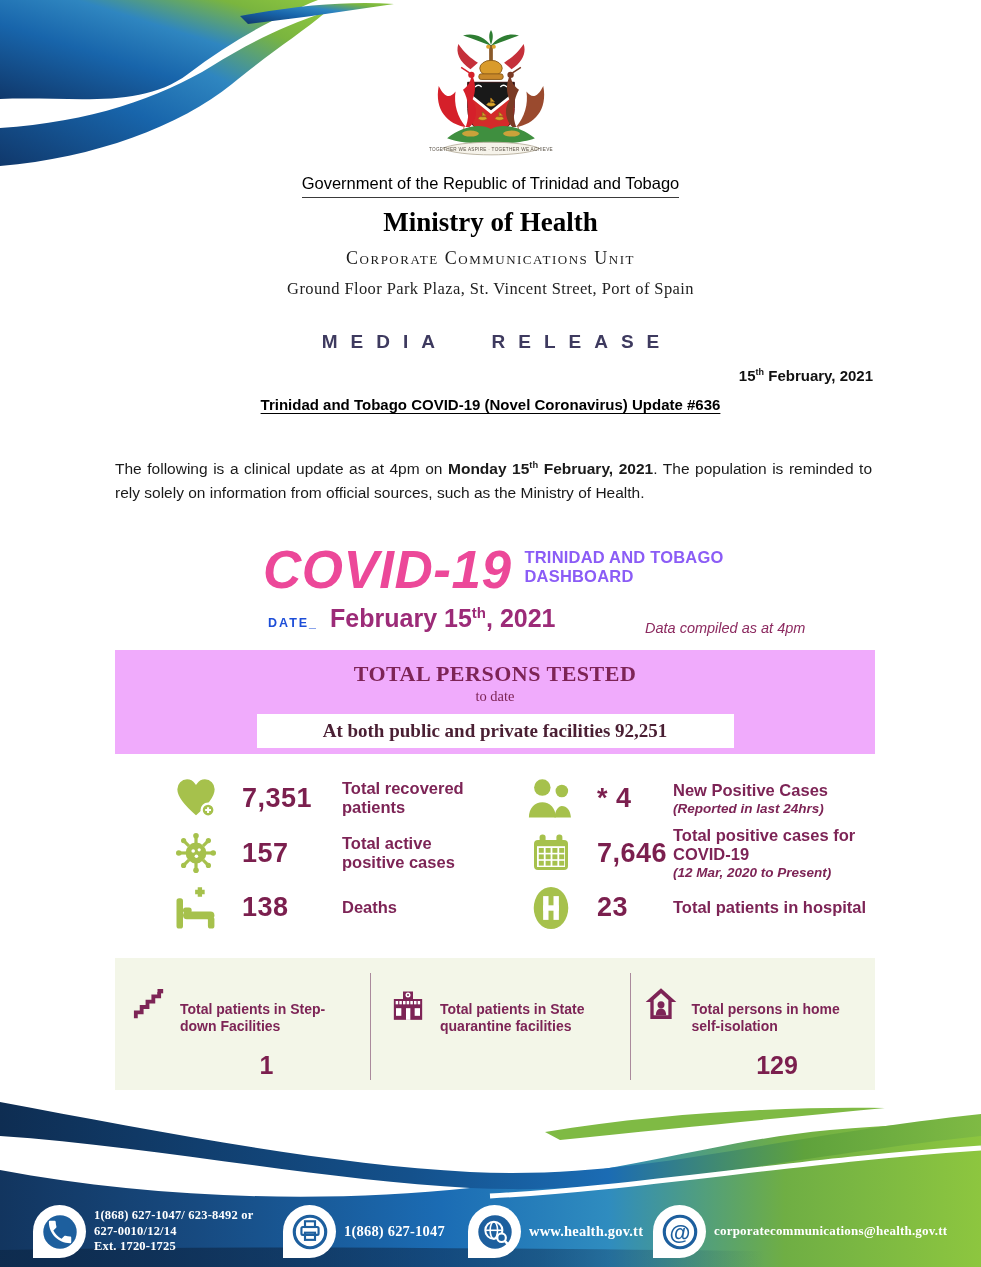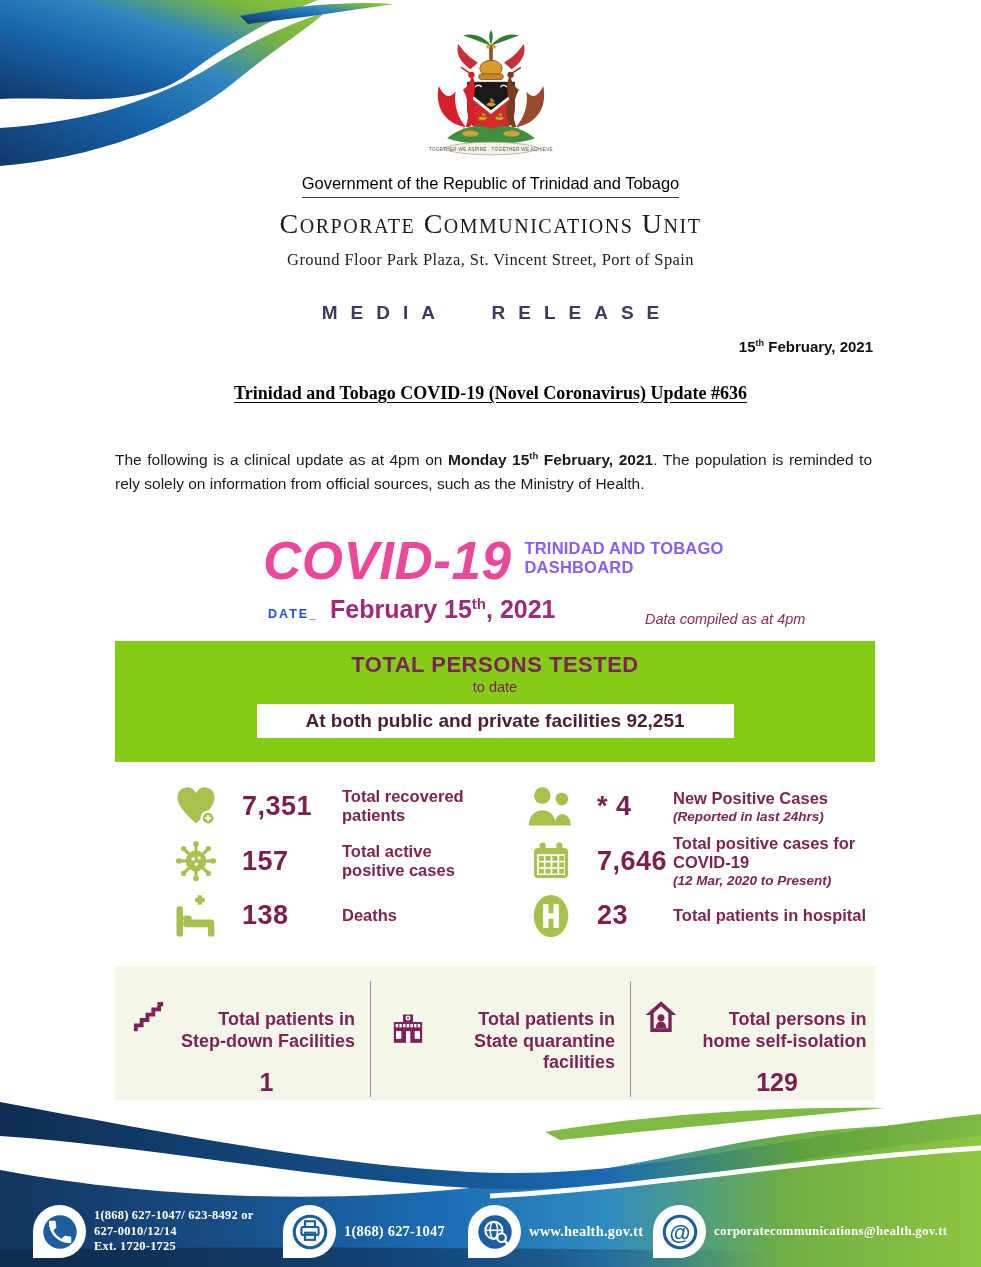--- a/index.html
+++ b/index.html
@@ -9,39 +9,39 @@
   sup{font-size:60%;vertical-align:super;line-height:0;}
 
   
   .swoosh-top{position:absolute;top:0;left:0;width:430px;height:195px;}
 
   
   .crest{display:block;margin:30px auto 4px;}
   .gov-line{font-size:16.5px;color:#000;margin-top:2px;}
   .gov-line span{display:inline-block;padding-bottom:4px;border-bottom:1.6px solid #3a3a3a;}
   .ministry{font-family:"Liberation Serif",serif;font-weight:bold;font-size:27px;margin-top:9px;color:#000;}
-  .ccu{font-family:"Liberation Serif",serif;font-variant:small-caps;font-size:28px;letter-spacing:1.5px;margin-top:10px;color:#1c1c1c;}
+  .ccu{font-family:"Liberation Serif",serif;font-variant:small-caps;font-size:18px;letter-spacing:1.5px;margin-top:10px;color:#1c1c1c;}
   .address{font-family:"Liberation Serif",serif;font-size:16.5px;letter-spacing:.4px;margin-top:10px;color:#222;}
   .media-release{margin-top:32px;font-size:19px;font-weight:bold;color:#3e3a5f;
                  letter-spacing:13px;word-spacing:26px;text-indent:13px;}
   .release-date{margin:14px 108px 0 0;text-align:right;font-weight:bold;font-size:15px;color:#111;}
-  .doc-title{margin-top:28px;font-weight:bold;font-size:18px;text-decoration:underline;
-             text-underline-offset:3px;color:#000;font-family:Liberation Serif, serif;}
+  .doc-title{margin-top:12px;font-weight:bold;font-size:15px;text-decoration:underline;
+             text-underline-offset:3px;color:#000;}
   .intro{margin:44px 109px 0 115px;font-size:15.5px;line-height:1.55;text-align:justify;color:#1a1a1a;}
 
   
   .dash-head{margin:38px 0 0 263px;display:flex;align-items:flex-start;}
   .dash-brand{font-size:53px;font-weight:800;color:#ec4899;letter-spacing:.5px;line-height:1;font-style:italic;}
   .dash-sub{margin:5px 0 0 13px;font-size:16.5px;font-weight:800;color:#8b5cf6;line-height:1.12;letter-spacing:.2px;}
   .dash-date-row{position:relative;margin:8px 0 0 268px;height:34px;}
   .date-label{font-size:12.5px;color:#1d4ed8;letter-spacing:2px;font-weight:bold;}
   .dash-date{font-size:25px;font-weight:bold;color:#9c2b78;margin-left:12px;}
   .compiled{position:absolute;left:377px;top:16px;font-style:italic;color:#8c2a60;font-size:14.5px;}
 
-  .panel1{margin:12px 106px 0 115px;background:#84cc16;padding:11px 0 24px;}
+  .panel1{margin:12px 106px 0 115px;background:#f0abfc;padding:11px 0 6px;font-family:Liberation Serif, serif;}
   .tested-title{font-size:22px;font-weight:800;color:#7d2456;letter-spacing:.5px;text-align:center;}
   .tested-sub{font-size:14.5px;color:#7d2456;text-align:center;margin-top:1px;}
   .tested-band{width:477px;margin:9px auto 0;background:#fff;padding:6px 0;text-align:center;
                font-size:19px;font-weight:800;color:#4a1f33;}
 
   .stats{margin:6px 106px 0 115px;padding:12px 10px 8px 55px;display:grid;
          grid-template-columns:355px 1fr;row-gap:2px;}
   .stat{display:flex;align-items:center;min-height:52px;}
   .stat-icon{width:52px;flex:none;display:flex;justify-content:center;align-items:center;}
   .stat-value{flex:none;width:96px;margin-left:20px;font-size:27px;font-weight:800;color:#7b1f4e;letter-spacing:.5px;}
@@ -50,21 +50,21 @@
   .stat-label{font-size:16.5px;font-weight:bold;color:#7d2456;line-height:1.15;width:145px;}
   .stat:nth-child(even) .stat-label{width:195px;}
   .stat-sublabel{font-style:italic;font-size:13.5px;font-weight:bold;color:#7d2456;margin-top:1px;}
 
   .panel2{margin:16px 106px 0 115px;background:#f3f6e8;display:grid;
           grid-template-columns:255px 260px 245px;padding:15px 0 10px;}
   .fac{display:flex;flex-direction:column;align-items:center;padding:0 4px;}
   .fac + .fac{border-left:1px solid #aa8a9c;}
   .fac-top{display:flex;align-items:center;gap:10px;}
   .fac-icon{flex:none;display:flex;}
-  .fac-label{font-size:18px;font-weight:bold;color:#7d2456;line-height:1.2;text-align:right;max-width:175px;margin-top:28px;}
+  .fac-label{font-size:14px;font-weight:bold;color:#7d2456;line-height:1.2;text-align:left;max-width:175px;margin-top:28px;}
   .fac-value{margin-top:16px;width:100%;box-sizing:border-box;padding-left:48px;text-align:center;
              font-size:25px;font-weight:800;color:#7b1f4e;}
 
   .footnotes{margin:24px 108px 0 115px;font-size:15.5px;line-height:1.5;color:#0d0d0d;}
   .footnotes p{margin:0;}
   .footnotes .just{text-align:justify;}
 
   
   .footer{position:absolute;left:0;bottom:0;width:981px;height:167px;}
   .footer svg.waves{position:absolute;inset:0;}
@@ -158,20 +158,21 @@
     <ellipse cx="58" cy="111" rx="9" ry="3.2" fill="#caa23a"></ellipse>
     <ellipse cx="102" cy="111" rx="9" ry="3.2" fill="#caa23a"></ellipse>
 
     <path d="M28 127 C45 118 115 118 132 127 C115 136 45 136 28 127 Z" fill="#f6f3ea" stroke="#b9b2a0"></path>
     <text x="80" y="129.5" font-size="5" fill="#5a5247" text-anchor="middle" letter-spacing="0.3">TOGETHER WE ASPIRE · TOGETHER WE ACHIEVE</text>
   </svg>
 
   <div class="gov-line center">
     <span>Government of the Republic of Trinidad and Tobago</span>
   </div>
+  <div class="ministry center">Ministry of Health</div>
   <div class="ccu center">Corporate Communications Unit</div>
   <div class="address center">Ground Floor Park Plaza, St. Vincent Street, Port of Spain</div>
 
   <div class="media-release center">MEDIA RELEASE</div>
 
   <div class="release-date"><span>15</span><sup>th</sup><span> February, 2021</span></div>
 
   <div class="doc-title center">Trinidad and Tobago COVID-19 (Novel Coronavirus) Update #636</div>
 
   <p class="intro"><span>The following is a clinical update as at 4pm on </span><b><span>Monday 15</span><sup>th</sup><span> February, 2021</span></b><span>. The population is reminded to rely solely on information from official sources, such as the Ministry of Health.</span></p>

